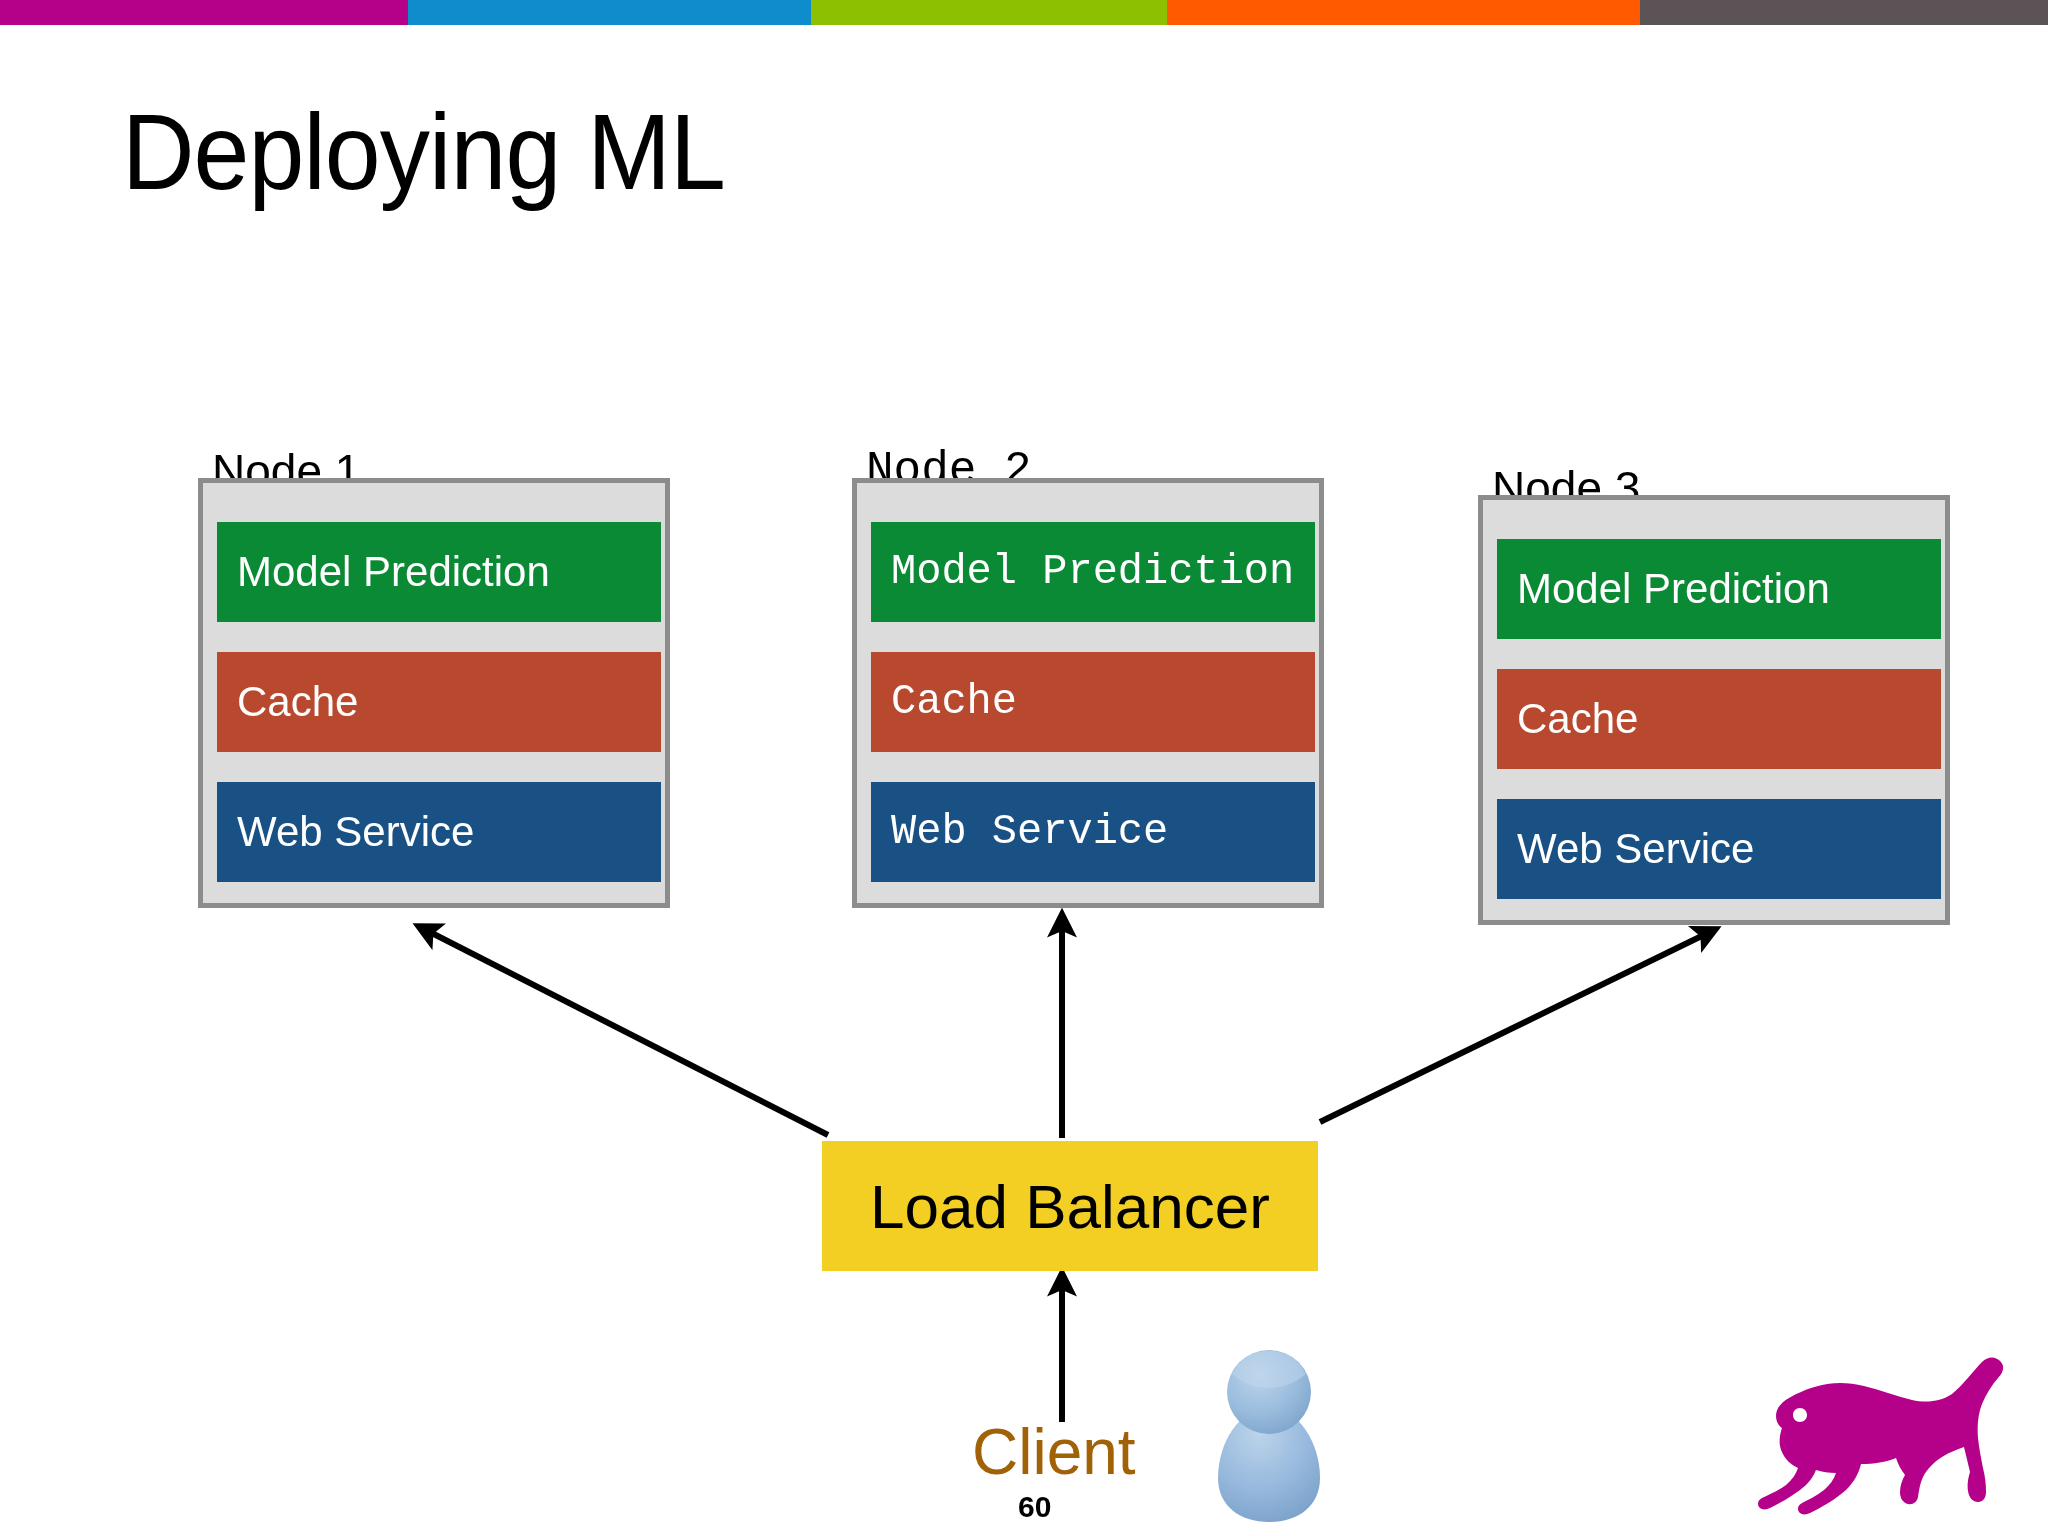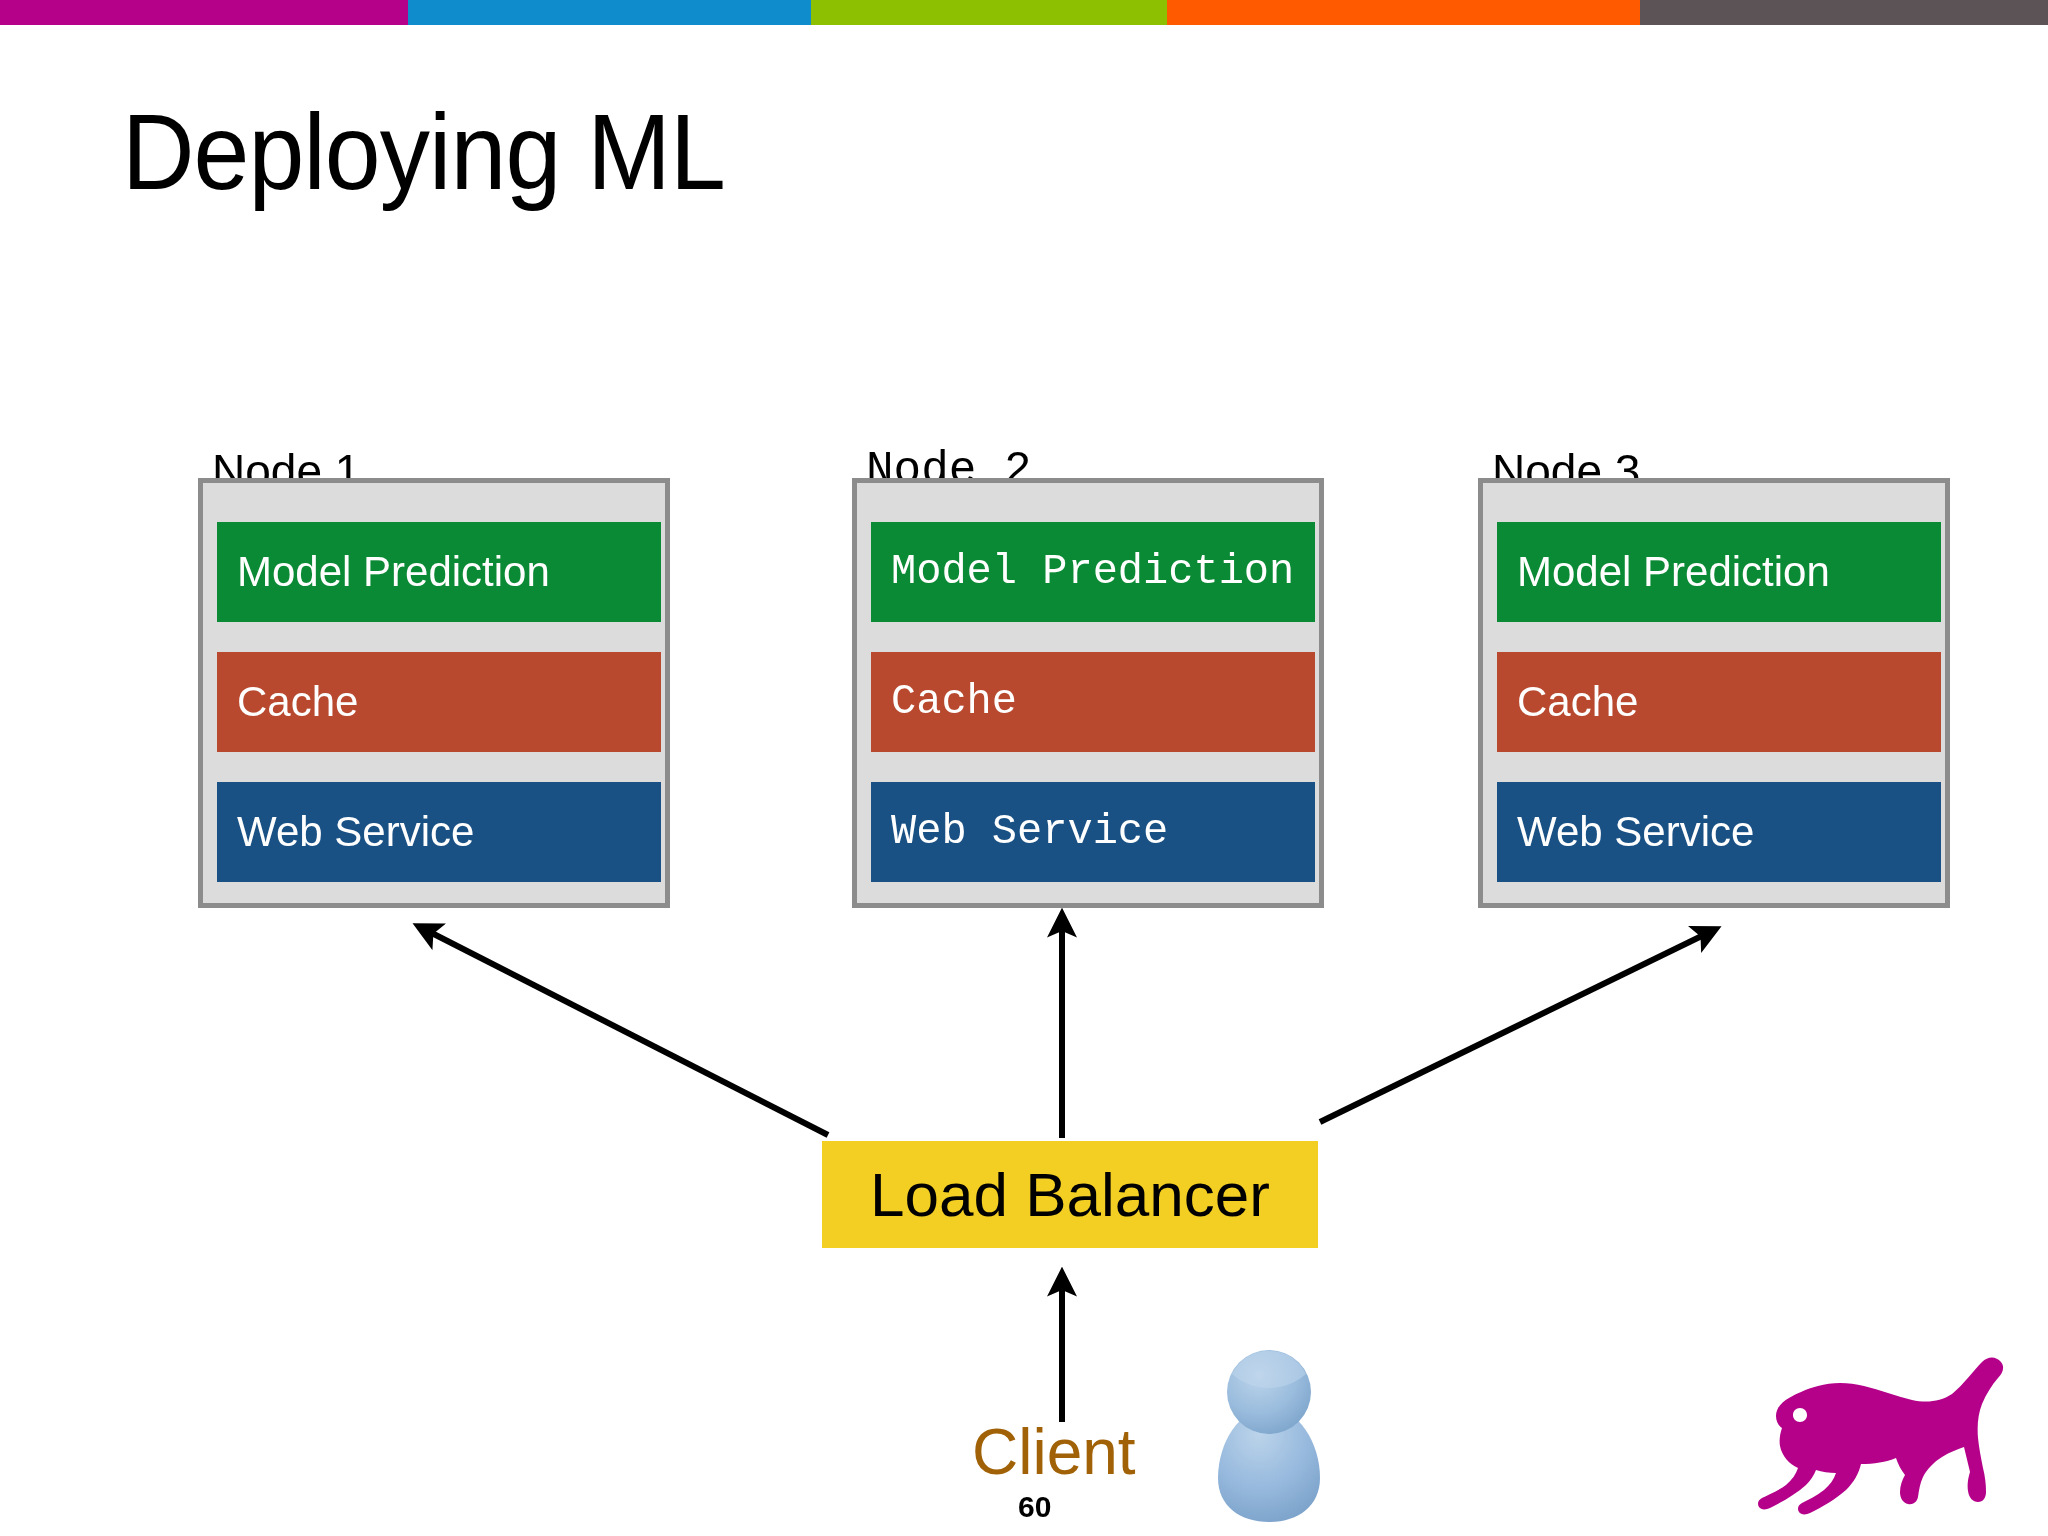--- a/index.html
+++ b/index.html
@@ -74,21 +74,21 @@
     padding-left: 20px;
     white-space: nowrap;
   }
 
   
   #load-balancer {
     position: absolute;
     left: 822px;
     top: 1141px;
     width: 496px;
-    height: 107px;
+    height: 130px;
     background: #f3cf23;
     display: flex;
     align-items: center;
     justify-content: center;
     color: #000000;
     font-size: 62px;
     white-space: nowrap;
   }
 
   
@@ -161,21 +161,21 @@
         </div>
       </div>
       <div class="node-group" style="left: 852px; top: 478px; width: 472px; height: 340px; font-family: Liberation Mono, monospace;">
         <div class="node-label">Node 2</div>
         <div class="node-box" style="width: 472px; height: 430px;">
           <div class="layer" style="top: 39px; height: 100px; width: 444px; background: rgb(10, 138, 52);">Model Prediction</div>
           <div class="layer" style="top: 169px; height: 100px; width: 444px; background: rgb(184, 73, 47);">Cache</div>
           <div class="layer" style="top: 299px; height: 100px; width: 444px; background: rgb(26, 81, 133);">Web Service</div>
         </div>
       </div>
-      <div class="node-group" style="left: 1478px; top: 478px; width: 472px; height: 430px;">
+      <div class="node-group" style="left: 1478px; top: 495px; width: 472px; height: 430px;">
         <div class="node-label">Node 3</div>
         <div class="node-box" style="width: 472px; height: 430px;">
           <div class="layer" style="top: 39px; height: 100px; width: 444px; background: rgb(10, 138, 52);">Model Prediction</div>
           <div class="layer" style="top: 169px; height: 100px; width: 444px; background: rgb(184, 73, 47);">Cache</div>
           <div class="layer" style="top: 299px; height: 100px; width: 444px; background: rgb(26, 81, 133);">Web Service</div>
         </div>
       </div>
     </div>
 
   <svg id="arrows" viewBox="0 0 2048 1536" xmlns="http://www.w3.org/2000/svg">

